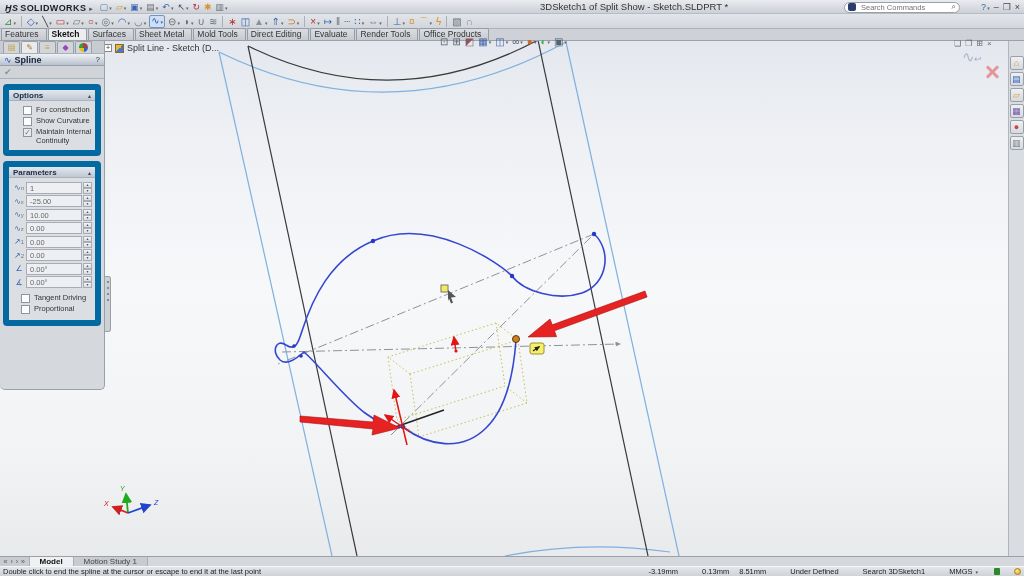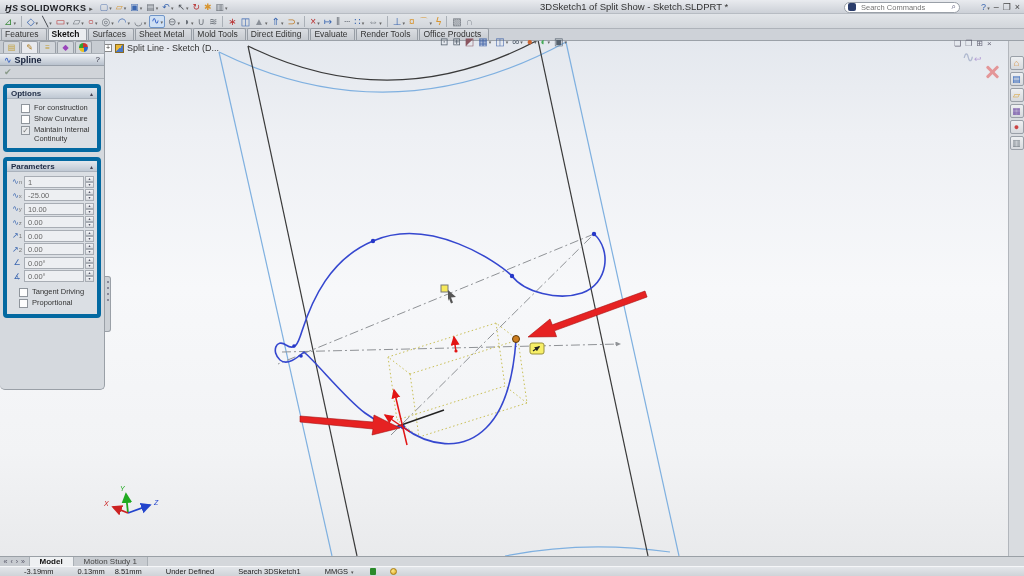--- a/index.html
+++ b/index.html
@@ -78,21 +78,21 @@
   .wheel{width:9px;height:9px;border-radius:50%;align-self:center;
     background:conic-gradient(#cc3333 0 25%,#2a68c8 0 50%,#e8c020 0 75%,#30a030 0);}
   #pmtitle{height:12px;background:linear-gradient(#eef1f5,#b9c2ce);display:flex;
     align-items:center;padding:0 4px;border-bottom:1px solid #98a0aa;}
   #pmtitle .ticon{color:#2050c0;font-size:9px;margin-right:3px;}
   #pmtitle .tname{font-size:9px;font-weight:bold;color:#15203a;flex:1;}
   #pmtitle .thelp{font-size:8px;color:#334;}
   #pmok{height:13px;background:#d0d4d9;border-bottom:1px solid #aab0b7;
     display:flex;align-items:center;padding-left:4px;}
   #pmok .g{font-size:9px;color:#8a9a8a;}
-  .group{margin:5px 3px 0 3px;background:#dbdfe4;border:4px solid #0369a1;border-radius:4px;}
+  .group{margin:5px 3px 0 3px;background:#dbdfe4;border:6px solid #0369a1;border-radius:4px;}
   .ghead{height:11px;background:linear-gradient(#e3e8ee,#bfc8d3);border-radius:3px 3px 0 0;
     display:flex;align-items:center;padding:0 4px;border-bottom:1px solid #aab2bc;}
   .ghead .gt{font-size:8px;font-weight:bold;color:#1d2a44;flex:1;}
   .ghead .coll{font-size:6px;color:#445;}
   .gbody{padding:3px 2px 3px 2px;}
   .checkrow{display:flex;align-items:flex-start;margin:2px 0 2px 12px;}
   .cb{width:9px;height:9px;background:#fdfdfd;border:1px solid #8f959c;flex:none;
     font-size:8px;line-height:8px;text-align:center;color:#777;margin-right:4px;}
   .cb.checked{background:#e8eaec;}
   .cklabel{font-size:7.5px;color:#333;line-height:8.5px;}
@@ -665,20 +665,21 @@
       <span>›</span>
       <span>»</span>
     </span>
   <span id="sheettabs" style="display:flex;align-items:center;">
       <span class="stab active">Model</span>
       <span class="stab">Motion Study 1</span>
     </span>
 </div>
 
 <div id="statusbar" class="abs">
+  <span class="msg">Double click to end the spline at the cursor or escape to end it at the last point</span>
   <span class="sv">-3.19mm</span>
   <span class="sv">0.13mm</span>
   <span class="sv tight">8.51mm</span>
   <span class="sv">Under Defined</span>
   <span class="sv">Search 3DSketch1</span>
   <span class="sv">MMGS</span>
   <span class="ddu">▾</span>
   <span id="flagico"></span>
   <span id="coinico"></span>
 </div>

